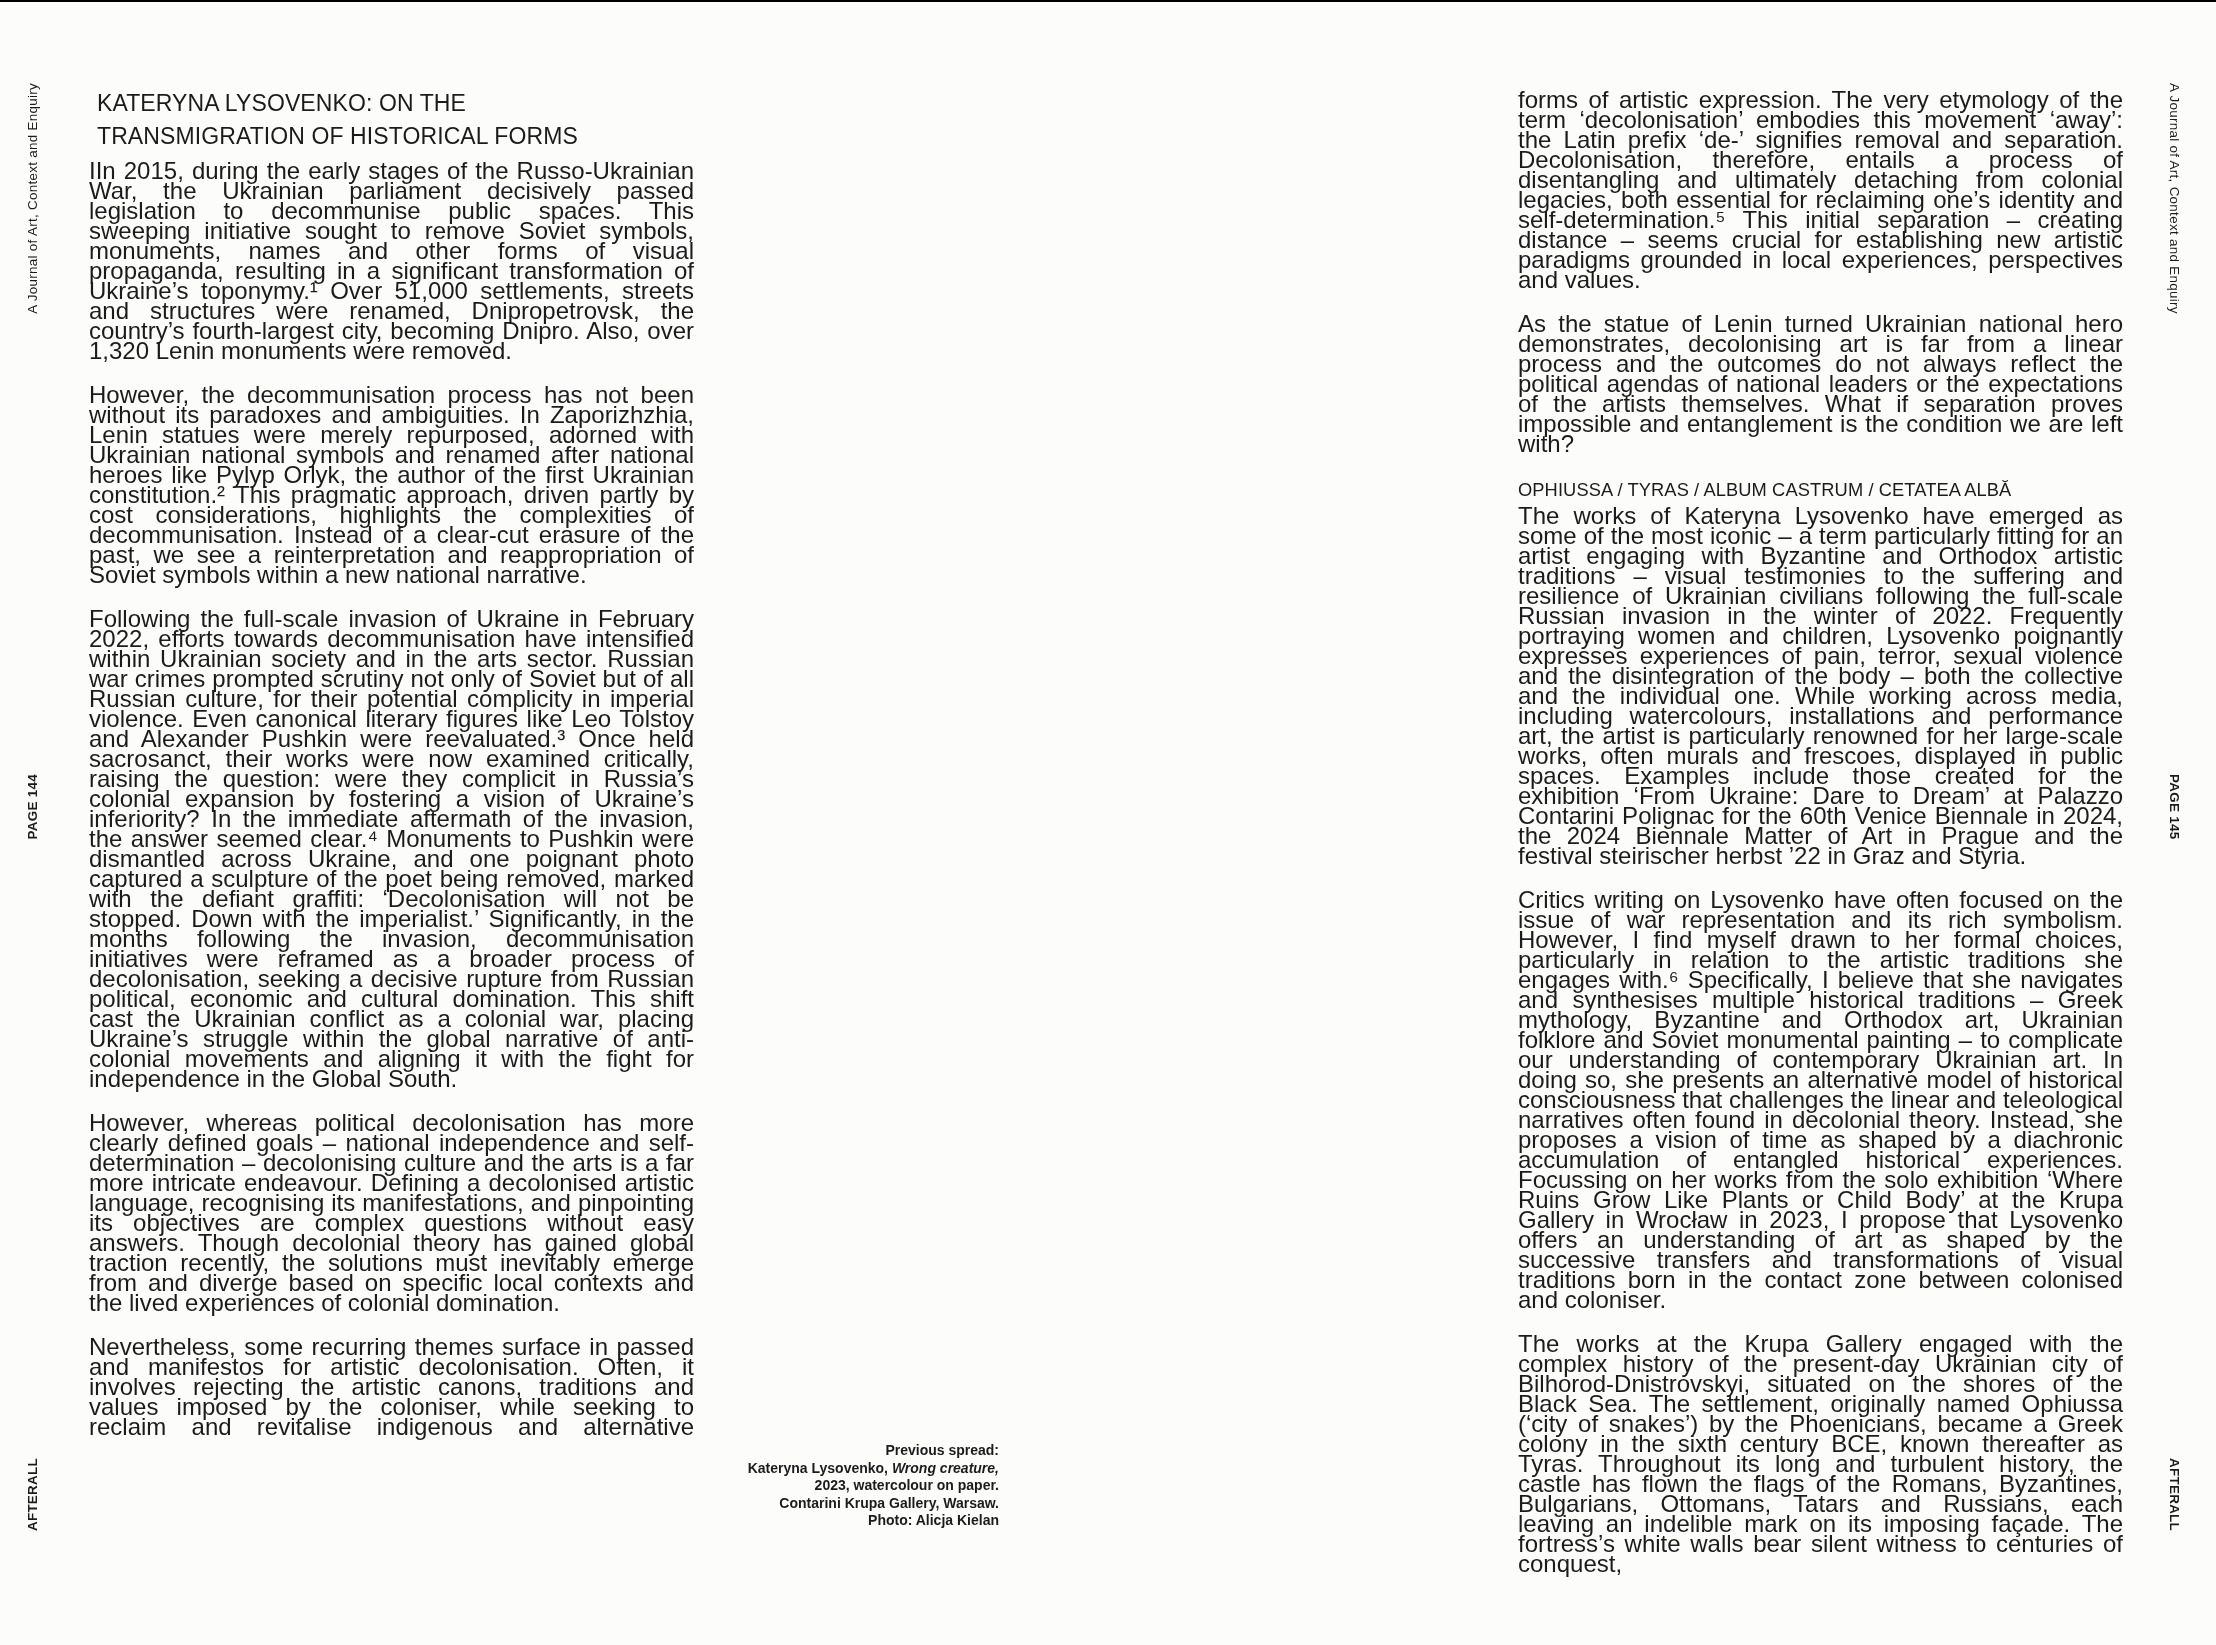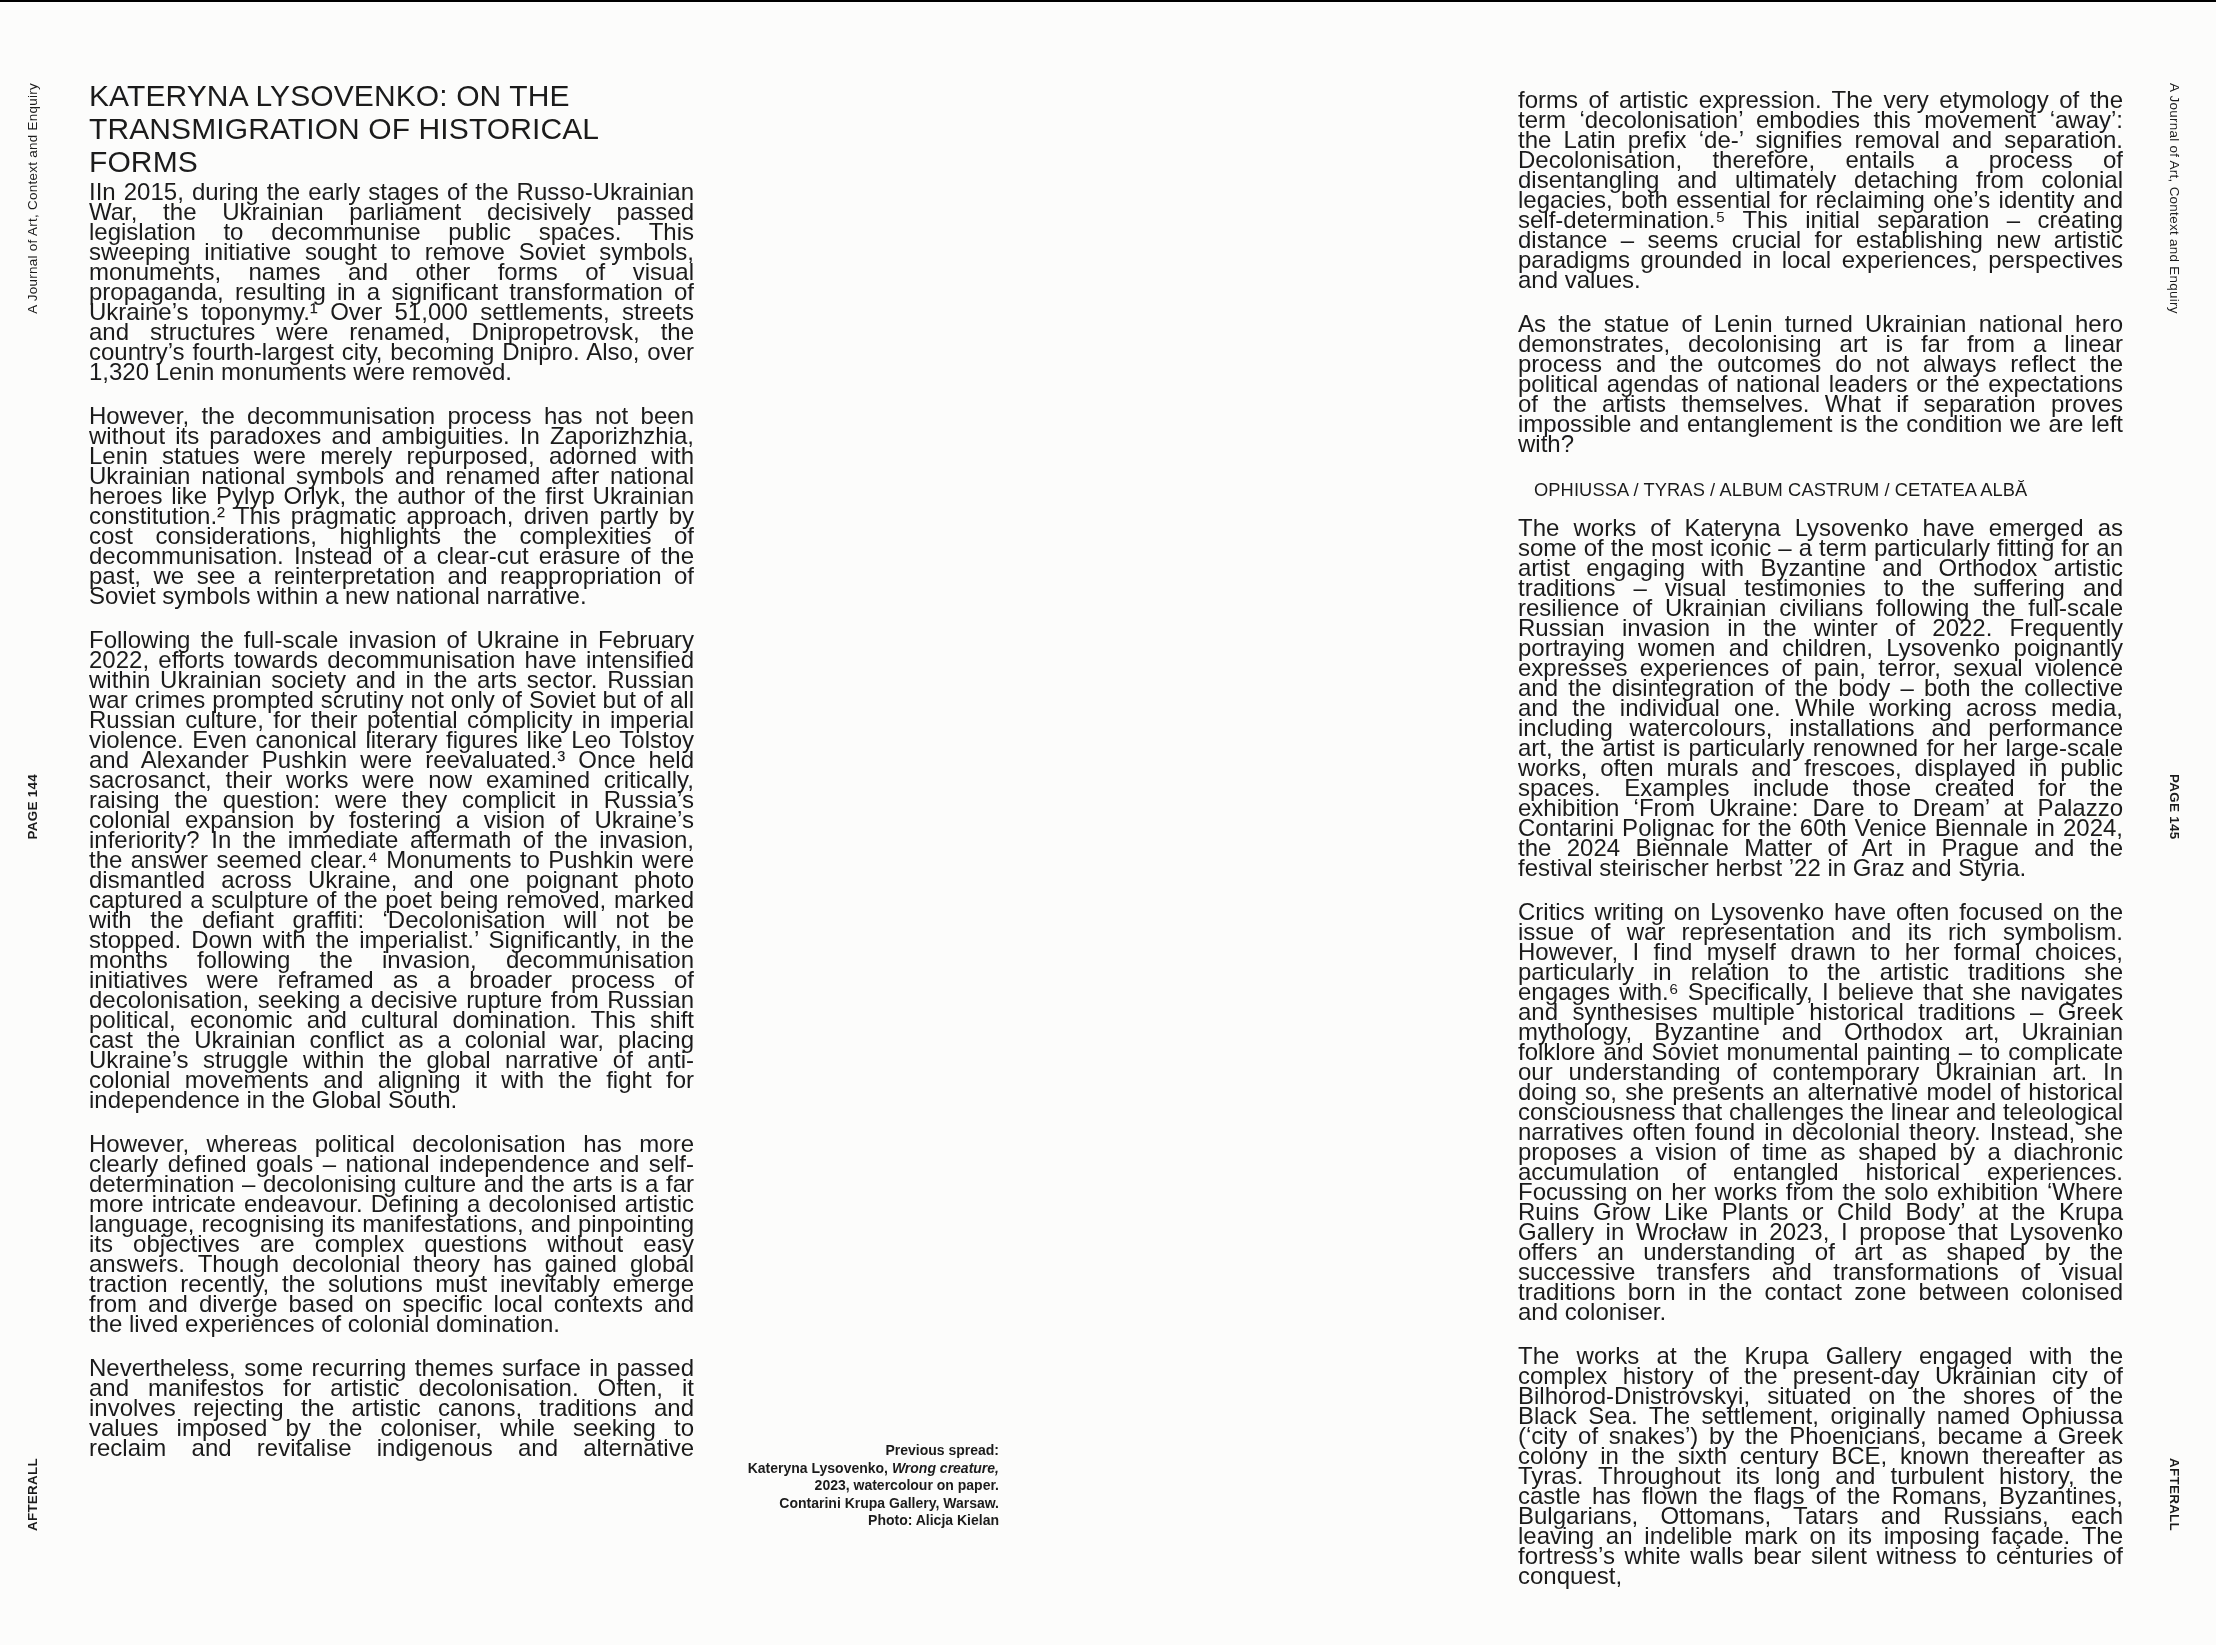--- a/index.html
+++ b/index.html
@@ -15,34 +15,34 @@
   }
   .top-edge {
     position: absolute; top: 0; left: 0;
     width: 100%; height: 2.1px; background: #000;
   }
   
   .col { position: absolute; width: 605px; }
   .left-col  { left: 89px;  top: 79px; }
   .right-col { left: 1518px; top: 86px; }
   .title {
-    font-size: 30px; line-height: 33px; font-weight: 400;
-    margin: 0; white-space: pre-line; letter-spacing: 0.1px;
+    font-size: 23px; line-height: 33px; font-weight: 400;
+    margin: 8px; white-space: pre-line; letter-spacing: 0.1px;
   }
   .author { font-size: 27px; line-height: 33px; margin: 0 0 32px 0; }
   p.body {
     font-size: 24px; line-height: 20px;
     margin: 4px 0 24px 0;
     text-align: justify;
   }
   p.body.last { margin-bottom: 0; }
   p.body.continues { text-align-last: justify; }
   .section-heading {
     font-size: 18.3px; line-height: 24px; font-weight: 400;
-    margin: 16px; letter-spacing: 0.1px;
+    margin: 0; letter-spacing: 0.1px;
   }
   
   .caption {
     position: absolute; left: 732px; top: 1442px; width: 267px;
     text-align: right;
     font-size: 14px; line-height: 17.6px; font-weight: 700;
   }
   .caption .it { font-style: italic; margin-top: 31px; }
   
   .rail { position: absolute; font-size: 13.4px; letter-spacing: 0.3px; white-space: nowrap; }

